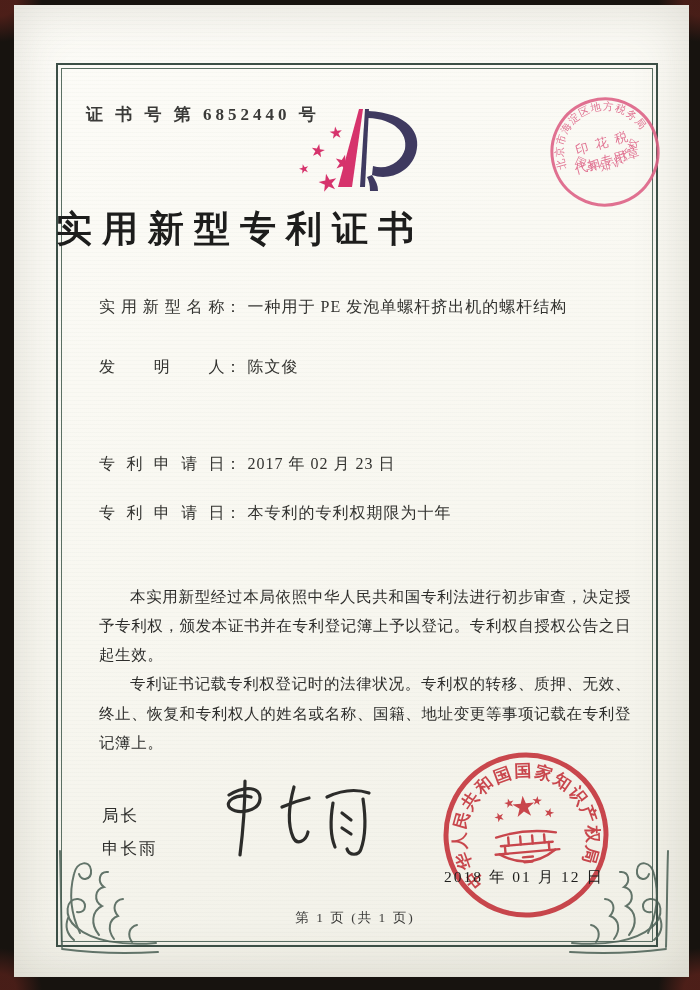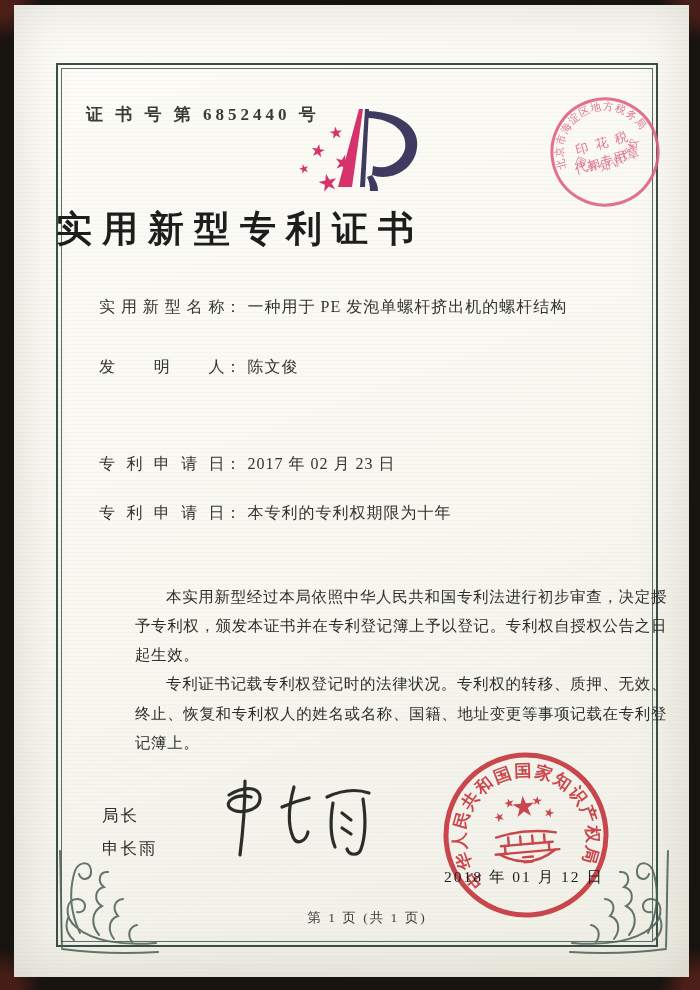--- a/index.html
+++ b/index.html
@@ -20,31 +20,31 @@
     border:2px solid #3c4f46;}
   .frame-inner{position:absolute;left:3px;top:3px;right:3px;bottom:3px;
     border:1px solid #5a6f63;}
   .certno{position:absolute;left:72px;top:98px;font-size:17px;letter-spacing:4px;color:#3a3a38;font-weight:bold;}
   .title{position:absolute;left:42px;top:200px;width:598px;text-align:left;
     font-size:36px;font-weight:700;letter-spacing:10px;color:#1d1d1c;}
   .field{position:absolute;left:85px;width:540px;font-size:16px;color:#333330;letter-spacing:.5px;}
   .flabel{display:inline-block;width:126px;text-align:justify;text-align-last:justify;vertical-align:top;}
   .fcolon{display:inline-block;margin-right:6px;}
   .fvalue{letter-spacing:1px;}
-  .bodytext{position:absolute;left:85px;top:577px;width:532px;color:#2e2e2c;margin-left:36px;}
+  .bodytext{position:absolute;left:85px;top:577px;width:532px;color:#2e2e2c;}
   .bodytext p{margin:0;font-size:15.5px;line-height:1.88;text-indent:2em;
     text-align:justify;letter-spacing:.6px;}
   .signer{position:absolute;left:88px;top:794px;font-size:16.5px;color:#2f2f2d;line-height:2.0;letter-spacing:2px;}
   .signature-svg{position:absolute;left:185px;top:768px;}
   .logo-svg{position:absolute;left:274px;top:98px;}
   .tax-stamp{position:absolute;left:528px;top:84px;transform:rotate(-16deg);opacity:.88;}
   .main-seal{position:absolute;left:424px;top:742px;transform:rotate(-5deg);opacity:.9;mix-blend-mode:multiply;}
   .seal-date{position:absolute;left:430px;top:862px;font-size:15.5px;color:#1f1f1d;letter-spacing:2px;z-index:5;}
   .footer{position:absolute;left:42px;top:904px;width:598px;text-align:center;
-    font-size:13.5px;letter-spacing:2px;color:#3c3c3a;padding-left:12px;}
+    font-size:13.5px;letter-spacing:2px;color:#3c3c3a;}
   .flourish{position:absolute;z-index:2;}
   .flourish.left{left:32px;top:834px;}
   .flourish.right{left:548px;top:834px;transform:scaleX(-1);}
   svg text{font-family:"Liberation Serif","DejaVu Serif",serif;}
 </style>
 </head>
 <body>
 
 <div class="photo">
   <div class="paper">

